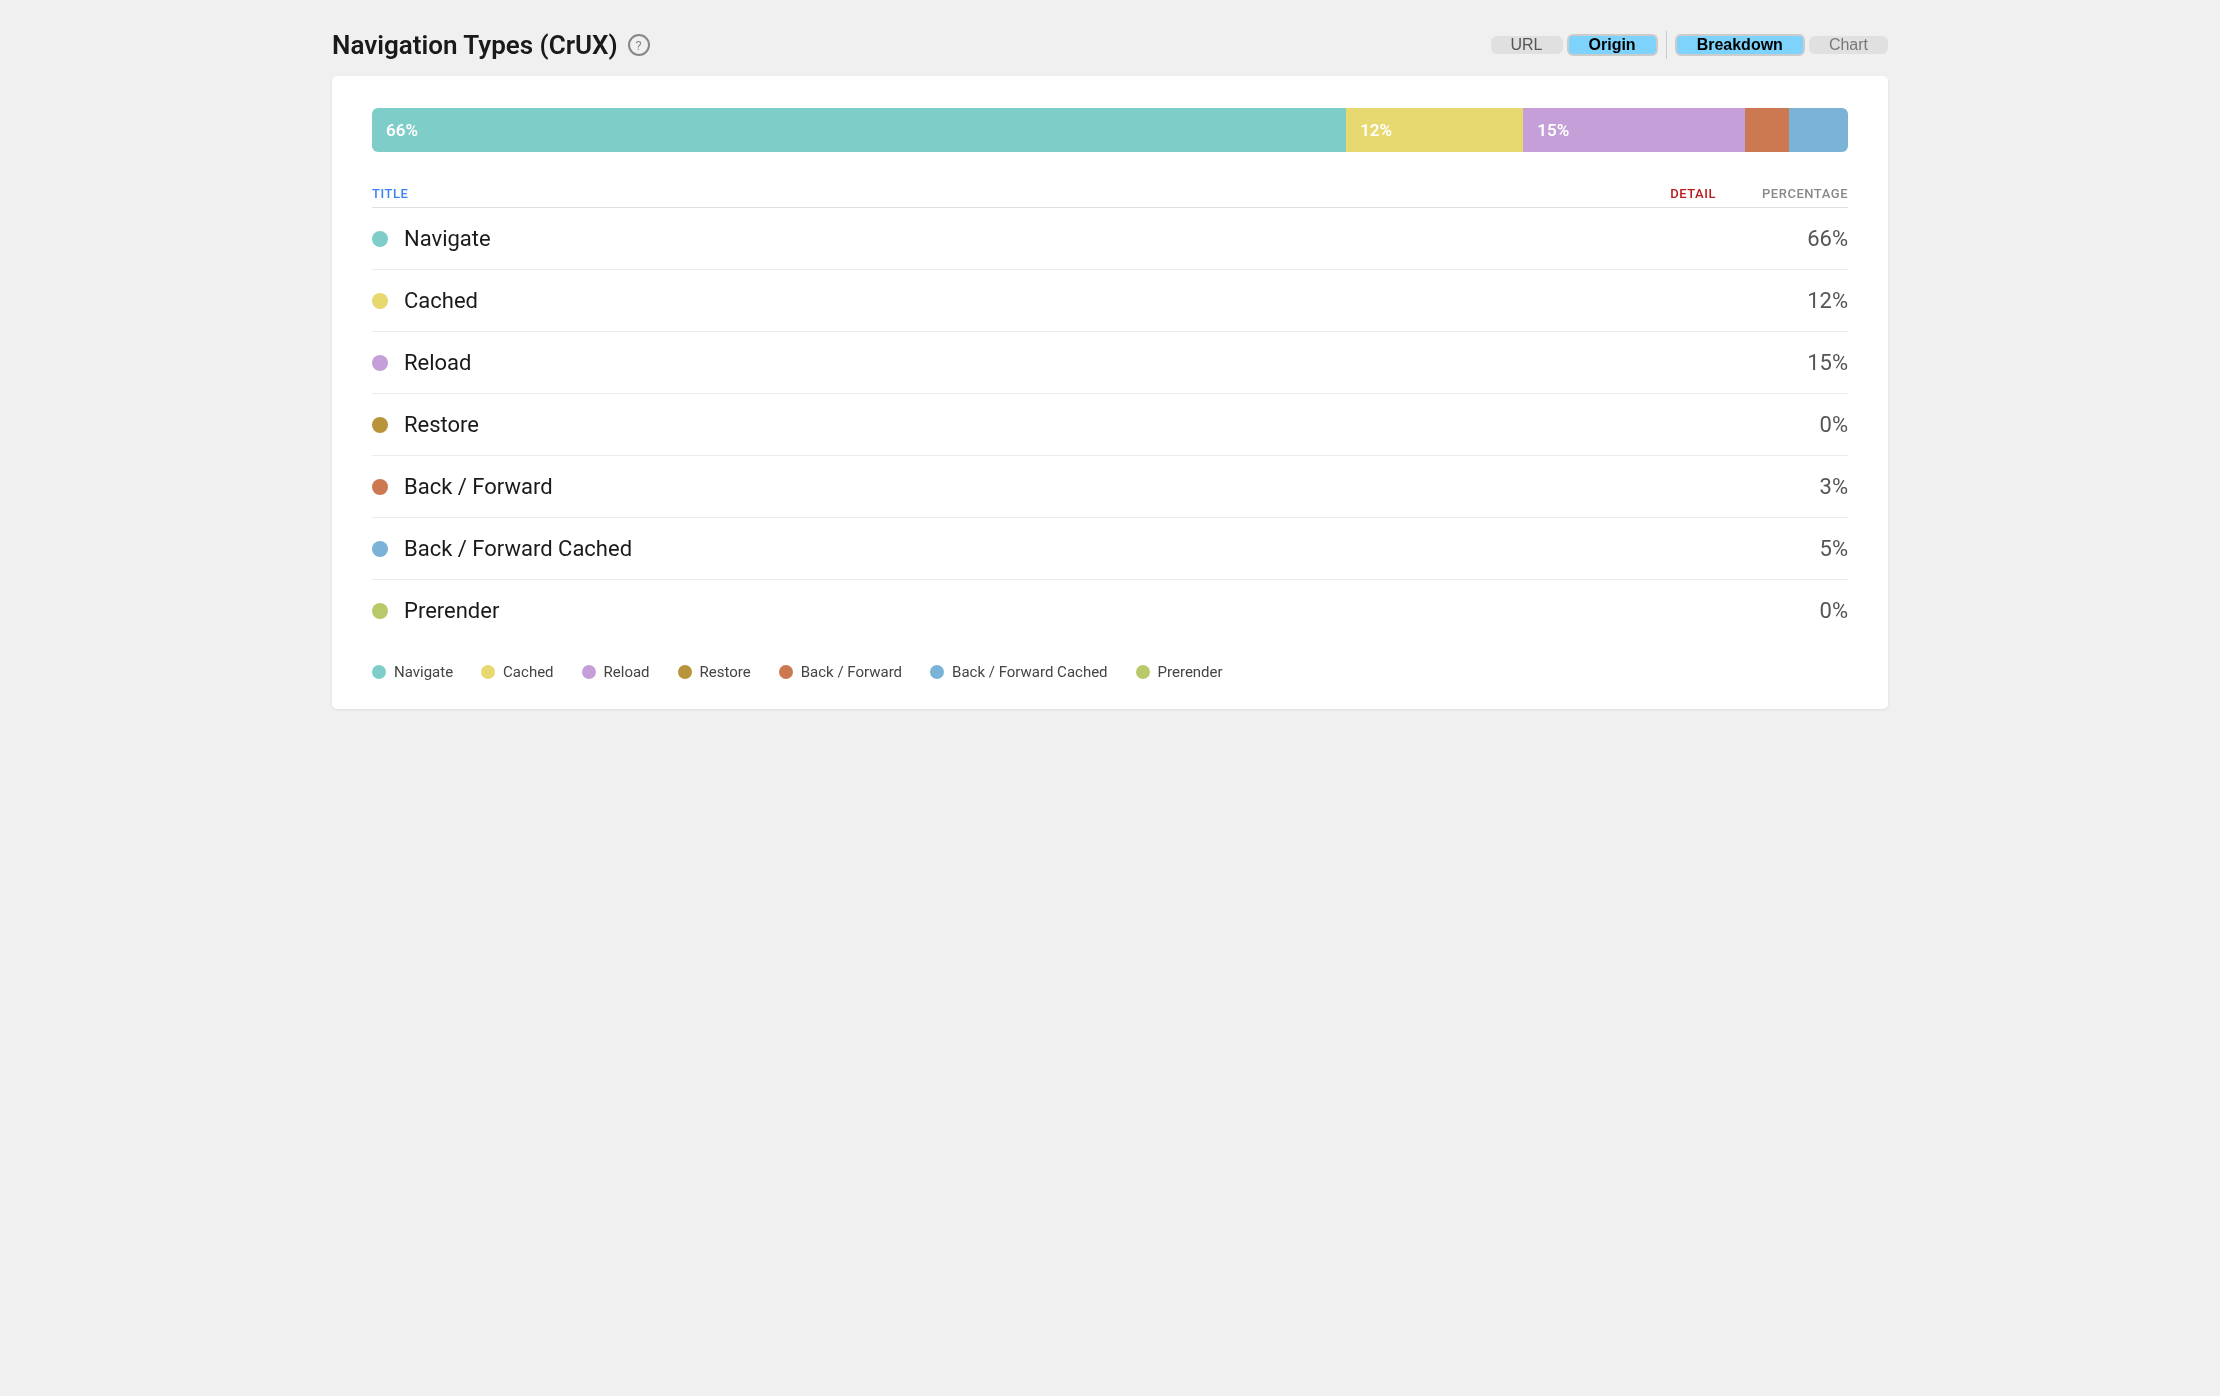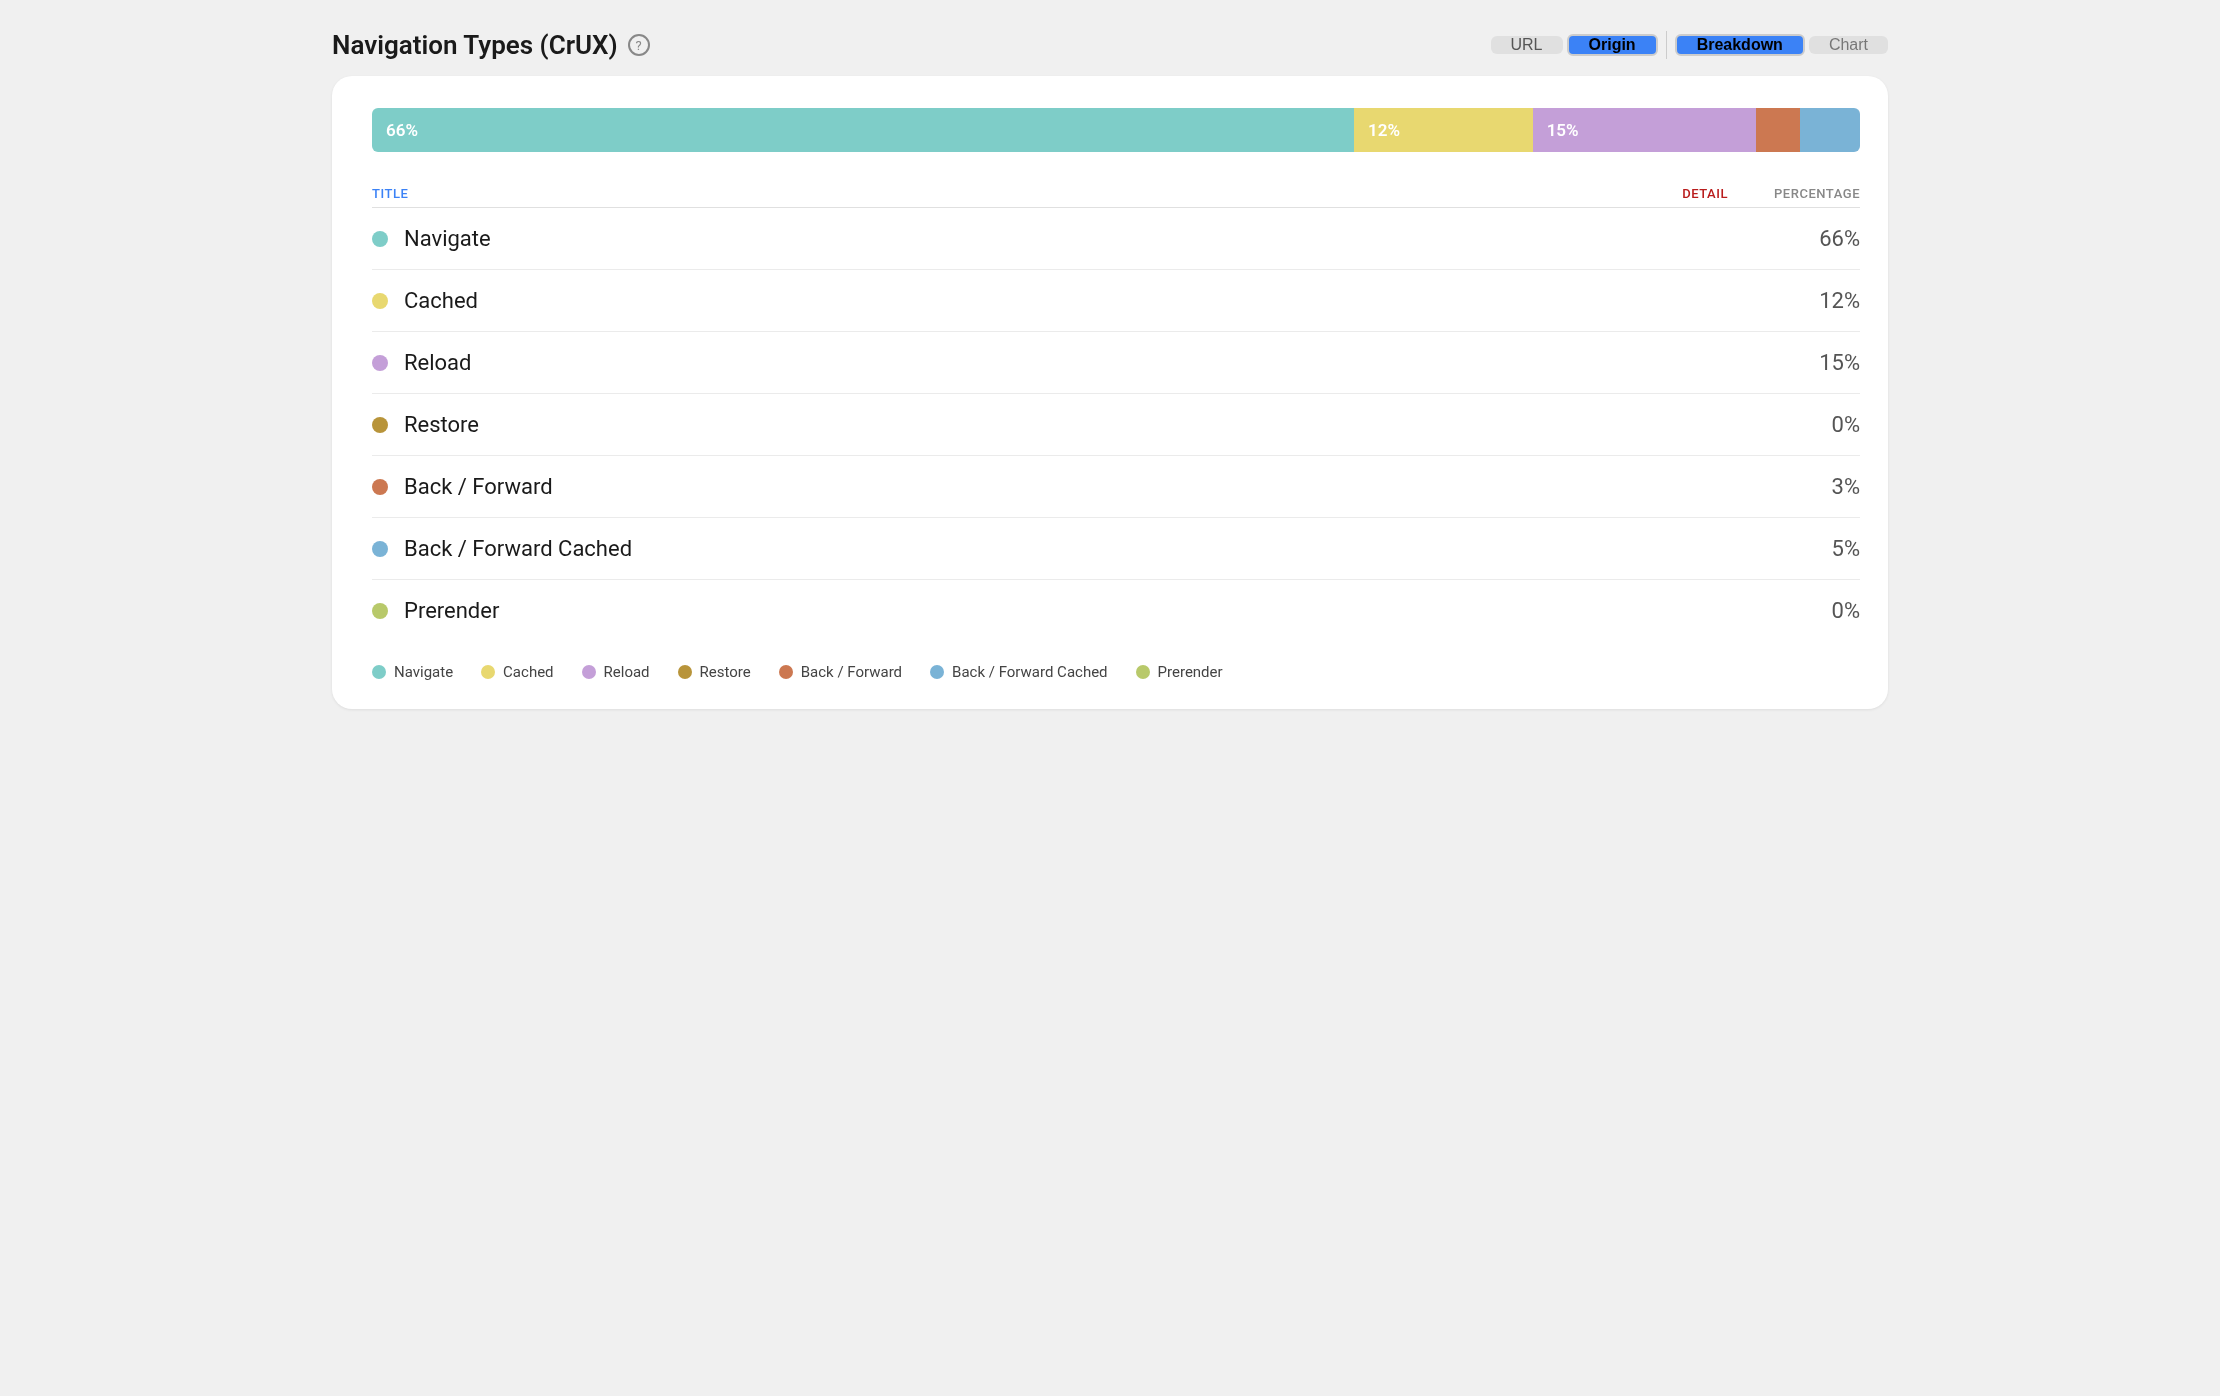--- a/index.html
+++ b/index.html
@@ -52,21 +52,21 @@
     .ctrl-btn {
       padding: 0 20px;
       border-radius: 6px;
       border: none;
       cursor: pointer;
       font-size: 16px;
       background: transparent;
       color: #555;
     }
     .ctrl-btn.active {
-      background: #3b82f6;
+      background: #7dd3fc;
       font-weight: 700;
       color: #000;
       border: 2px solid #ccc;
     }
     .ctrl-btn.url-btn {
       background: #e0e0e0;
       color: #555;
       border: none;
     }
     .ctrl-btn.chart-btn {
@@ -76,22 +76,22 @@
     }
     .divider-v {
       width: 1px;
       height: 28px;
       background: #ccc;
       margin: 0 4px;
     }
 
     .card {
       background: #fff;
-      border-radius: 20px;
-      padding: 32px 28px 28px 40px;
+      border-radius: 5px;
+      padding: 32px 40px 28px 40px;
       box-shadow: 0 1px 3px rgba(0,0,0,0.08);
     }
 
     
     .stacked-bar-container {
       margin-bottom: 28px;
     }
     .stacked-bar {
       display: flex;
       height: 44px;

